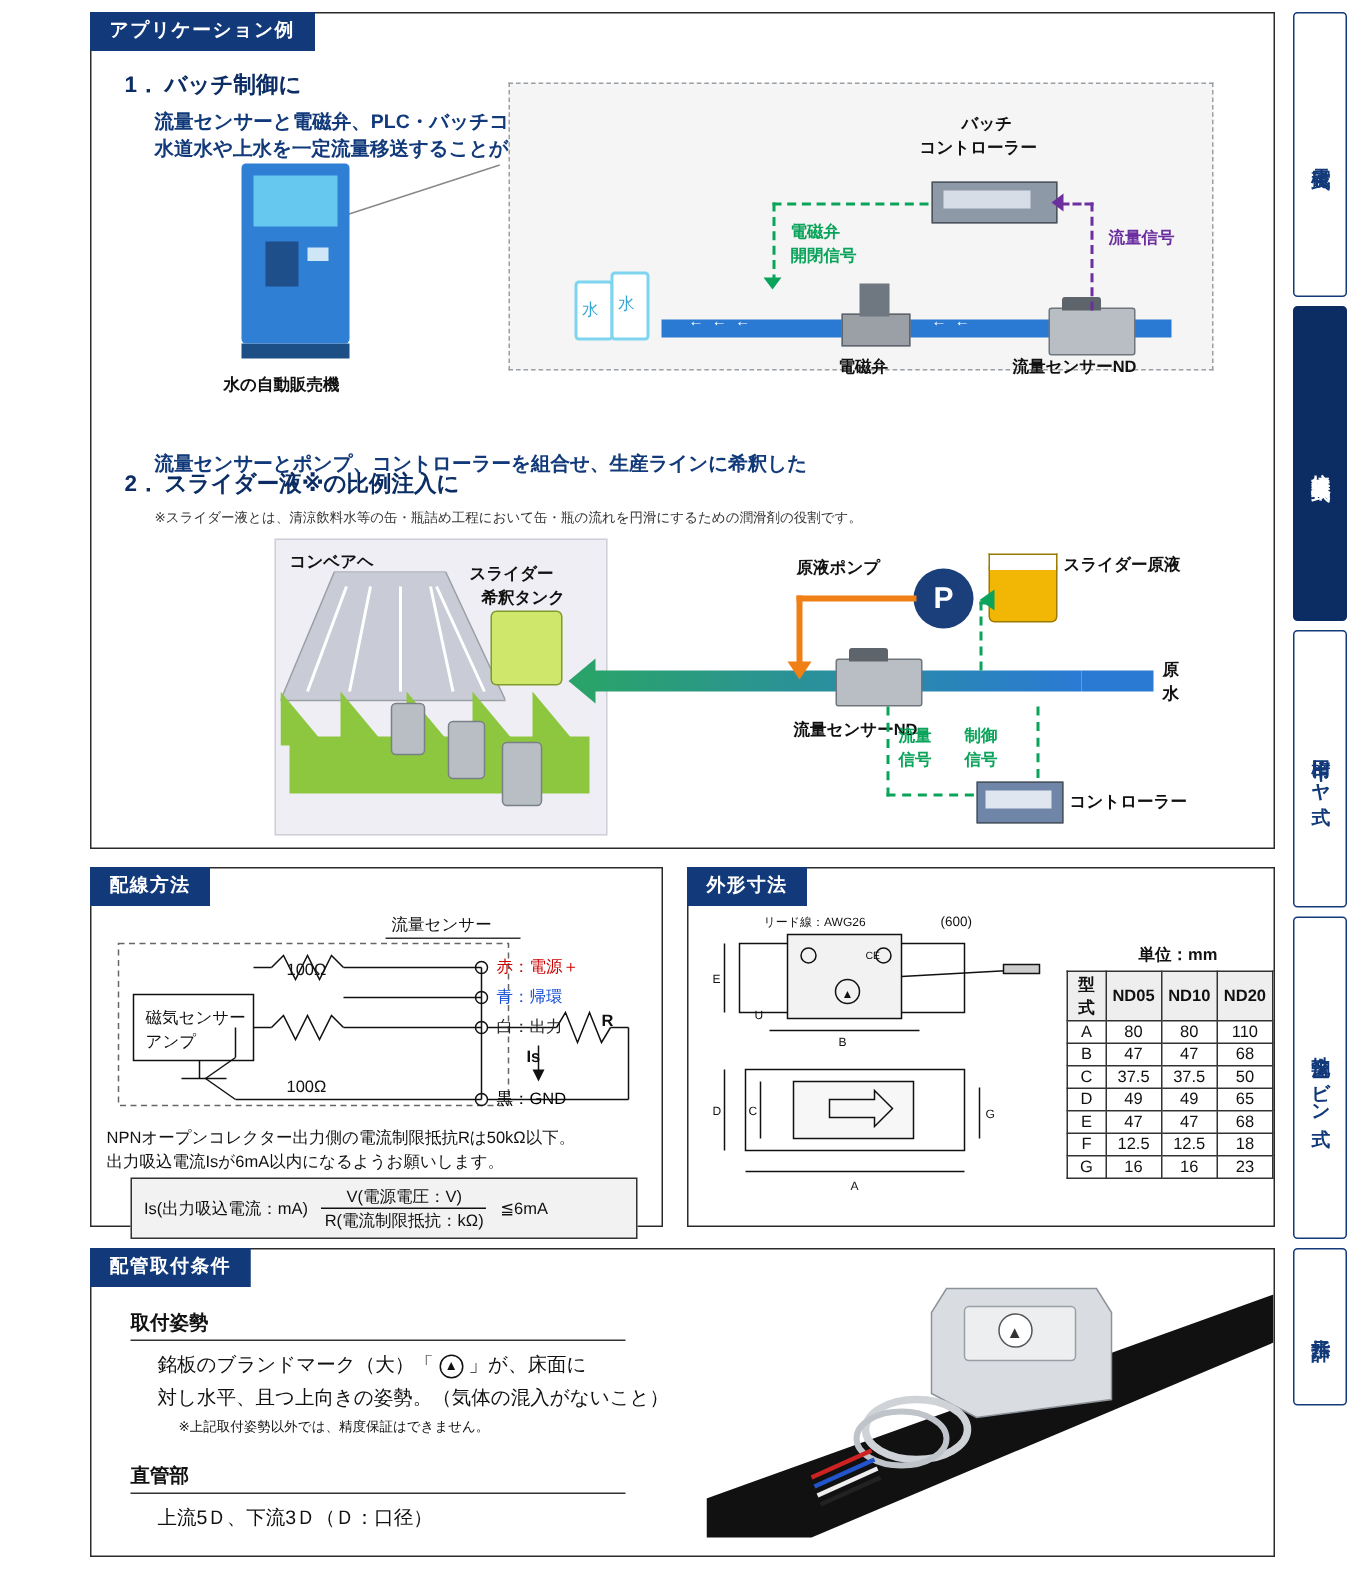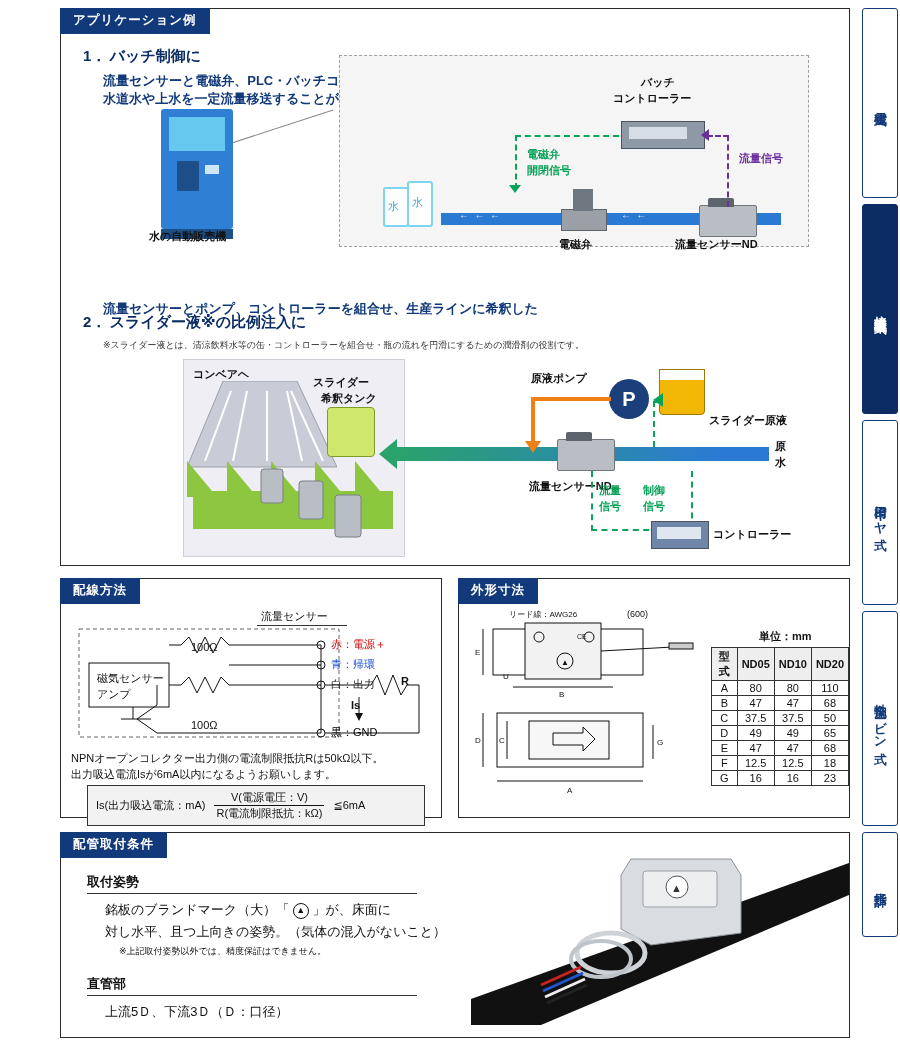--- a/index.html
+++ b/index.html
@@ -120,21 +120,21 @@
     <div style="position:absolute;left:120px;top:150px;width:160px;height:1px;background:#888;transform:rotate(-18deg);transform-origin:left center;"></div>
 
     <div class="vm-box" style="left:100px;top:100px;">
       <div class="vm-body">
         <div class="vm-screen"></div>
         <div class="vm-slot"></div>
         <div class="vm-btn"></div>
       </div>
       <div class="vm-base"></div>
     </div>
-    <div class="lbl lbl-b" style="left:88px;top:220px;color:#111;text-align:center;">水の自動販売機</div>
+    <div class="lbl lbl-b" style="left:88px;top:240px;color:#111;text-align:center;">水の自動販売機</div>
 
     <div class="bottle" style="left:322px;top:178px;width:22px;height:36px;"></div>
     <div class="bottle" style="left:346px;top:172px;width:22px;height:42px;"></div>
     <div class="lbl" style="left:327px;top:190px;color:#35a7d6;">水</div>
     <div class="lbl" style="left:351px;top:186px;color:#35a7d6;">水</div>
 
     <div class="pipe" style="left:380px;top:204px;width:340px;height:12px;"></div>
     <div class="lbl" style="left:398px;top:200px;color:#fff;font-size:10px;">←&nbsp;&nbsp;←&nbsp;&nbsp;←</div>
     <div class="lbl" style="left:560px;top:200px;color:#fff;font-size:10px;">←&nbsp;&nbsp;←</div>
 
@@ -159,21 +159,21 @@
     <div class="purple-dash-v" style="left:666px;top:126px;height:72px;"></div>
     <div class="purple-dash" style="left:646px;top:126px;width:22px;"></div>
     <div style="position:absolute;left:640px;top:120px;width:0;height:0;border-top:6px solid transparent;border-bottom:6px solid transparent;border-right:8px solid #6c2fa0;"></div>
     <div class="lbl lbl-b" style="left:678px;top:142px;color:#6c2fa0;font-family:Liberation Mono, monospace;">流量信号</div>
 
     <div style="position:absolute;left:22px;top:264px;margin-top:40px;">
       <span class="sec-h">2．</span>
       <span class="sec-h">スライダー液※の比例注入に</span>
     </div>
     <div class="sec-body" style="position:absolute;left:42px;top:290px;">流量センサーとポンプ、コントローラーを組合せ、生産ラインに希釈した</div>
-    <div class="note" style="position:absolute;left:42px;top:330px;">※スライダー液とは、清涼飲料水等の缶・コントローラーを組合せ・瓶の流れを円滑にするための潤滑剤の役割です。</div>
+    <div class="note" style="position:absolute;left:42px;top:330px;">※スライダー液とは、清涼飲料水等の缶・瓶詰め工程において缶・瓶の流れを円滑にするための潤滑剤の役割です。</div>
 
     <div class="conv-panel" style="left:122px;top:350px;width:220px;height:196px;"></div>
 
     <div style="position:absolute;left:150px;top:380px;width:0;height:0;border-left:20px solid transparent;border-right:20px solid transparent;border-top:0;"></div>
     <svg style="position:absolute;left:126px;top:372px;" width="150" height="90">
       <polygon points="36,0 110,0 150,86 0,86" fill="#c9ccd6" stroke="#9aa0a6"></polygon>
       <line x1="44" y1="10" x2="18" y2="80" stroke="#fff" stroke-width="2"></line>
       <line x1="60" y1="10" x2="46" y2="80" stroke="#fff" stroke-width="2"></line>
       <line x1="80" y1="10" x2="80" y2="80" stroke="#fff" stroke-width="2"></line>
       <line x1="100" y1="10" x2="115" y2="80" stroke="#fff" stroke-width="2"></line>
@@ -208,21 +208,21 @@
 
     <div class="pump" style="left:548px;top:370px;">P</div>
     <div class="lbl lbl-b" style="left:470px;top:362px;">原液ポンプ</div>
 
     <div class="orange" style="left:470px;top:388px;width:80px;height:4px;"></div>
     <div class="orange" style="left:470px;top:388px;width:4px;height:48px;"></div>
     <div style="position:absolute;left:464px;top:432px;width:0;height:0;border-left:8px solid transparent;border-right:8px solid transparent;border-top:12px solid #f07f16;"></div>
 
     <div class="beaker" style="left:598px;top:368px;width:44px;height:36px;border-radius:0 0 4px 4px;"></div>
     <div style="position:absolute;left:598px;top:360px;width:44px;height:10px;border:1px solid #9a7a00;border-bottom:none;background:#fff;"></div>
-    <div class="lbl lbl-b" style="left:648px;top:360px;margin-top:44px;">スライダー原液</div>
+    <div class="lbl lbl-b" style="left:648px;top:360px;">スライダー原液</div>
     <div style="position:absolute;left:592px;top:384px;width:0;height:0;border-top:7px solid transparent;border-bottom:7px solid transparent;border-right:10px solid #0aa35a;"></div>
 
     <div class="green-dash-v" style="left:592px;top:392px;height:46px;"></div>
     <div class="green-dash" style="left:592px;top:392px;width:8px;"></div>
     <div class="green-dash-v" style="left:530px;top:462px;height:60px;"></div>
     <div class="green-dash" style="left:530px;top:520px;width:100px;"></div>
     <div class="green-dash-v" style="left:630px;top:462px;height:58px;"></div>
     <div class="lbl lbl-b" style="left:538px;top:474px;color:#0aa35a;">流量</div>
     <div class="lbl lbl-b" style="left:538px;top:490px;color:#0aa35a;">信号</div>
     <div class="lbl lbl-b" style="left:582px;top:474px;color:#0aa35a;text-align:right;">制御</div>

